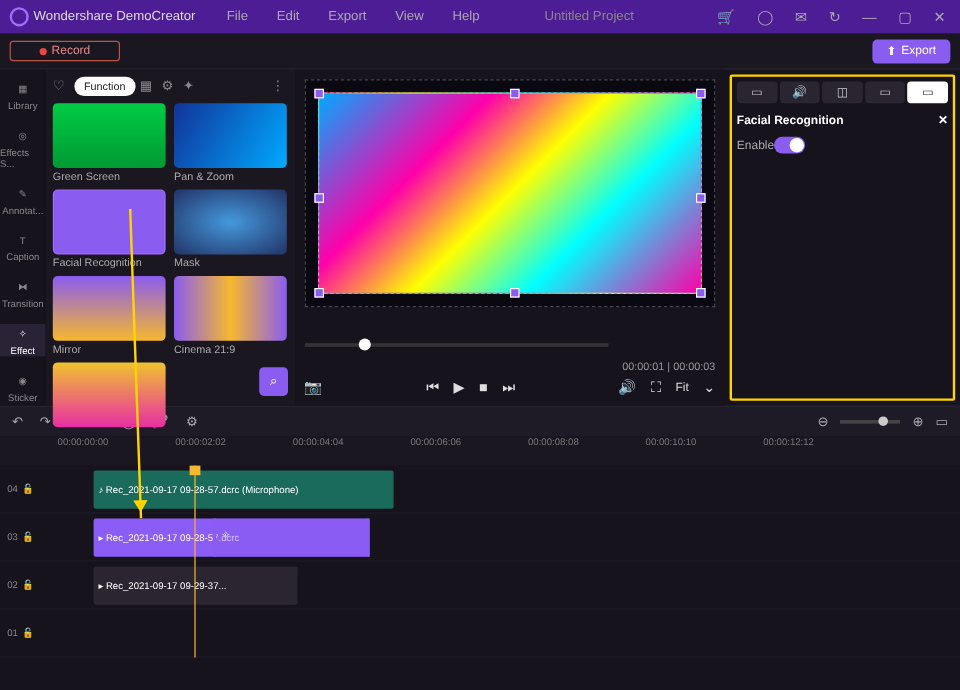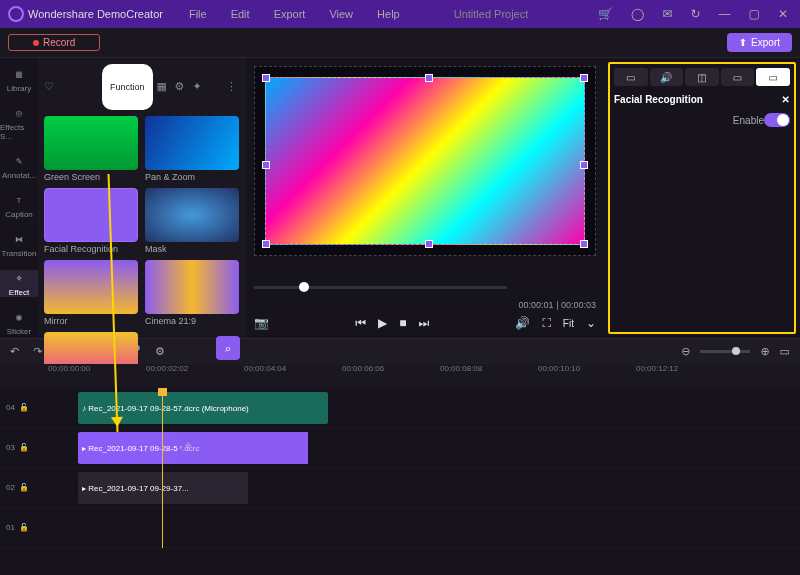--- a/index.html
+++ b/index.html
@@ -15,21 +15,21 @@
 .record-btn { border: 1px solid #b54; color: #e88; padding: 2px 24px; border-radius: 3px; font-size: 10px; display: flex; align-items: center; gap: 4px; }
 .record-dot { width: 6px; height: 6px; background: #e44; border-radius: 50%; }
 .export-btn { margin-left: auto; background: #8a5cf0; color: #fff; padding: 4px 12px; border-radius: 4px; font-size: 10px; display: flex; align-items: center; gap: 4px; }
 .main-area { display: flex; height: 280px; }
 .left-rail { width: 38px; background: #16131c; display: flex; flex-direction: column; align-items: center; padding-top: 8px; gap: 12px; }
 .rail-item { display: flex; flex-direction: column; align-items: center; gap: 2px; color: #888; font-size: 8px; cursor: pointer; width: 100%; }
 .rail-item.active { color: #fff; background: #2a2235; }
 .rail-icon { width: 16px; height: 16px; display: flex; align-items: center; justify-content: center; }
 .effects-panel { width: 208px; background: #1a1721; padding: 6px; }
 .effects-tabs { display: flex; gap: 4px; margin-bottom: 6px; align-items: center; }
-.tab-btn { padding: 18px 8px; border-radius: 10px; font-size: 9px; color: #aaa; margin-left: 40px; }
+.tab-btn { padding: 3px 8px; border-radius: 10px; font-size: 9px; color: #aaa; }
 .tab-btn.active { background: #fff; color: #222; }
 .tab-icon { width: 14px; height: 14px; color: #888; font-size: 11px; }
 .effects-grid { display: grid; grid-template-columns: 1fr 1fr; gap: 6px; }
 .effect-card { display: flex; flex-direction: column; gap: 2px; }
 .effect-thumb { width: 94px; height: 54px; border-radius: 4px; overflow: hidden; position: relative; }
 .effect-thumb.selected { border: 1px solid #a36cff; }
 .effect-label { font-size: 9px; color: #aaa; }
 .thumb-green { background: linear-gradient(#0c4,#093); }
 .thumb-pan { background: linear-gradient(120deg,#139,#0af); }
 .thumb-facial { background: #8a5cf0; }
@@ -45,21 +45,21 @@
 .playback-bar { display: flex; align-items: center; gap: 12px; margin-top: 8px; color: #ccc; }
 .progress { flex: 1; height: 3px; background: #333; position: relative; }
 .progress-thumb { position: absolute; left: 18%; top: -4px; width: 10px; height: 10px; background: #fff; border-radius: 50%; }
 .play-controls { display: flex; gap: 12px; justify-content: center; align-items: center; margin-top: 6px; color: #ddd; font-size: 12px; }
 .timecode { font-size: 9px; color: #999; margin-top: 36px; }
 .right-panel { width: 188px; background: #16131c; border: 2px solid #ffd400; border-radius: 2px; padding: 4px; margin: 4px; }
 .prop-tabs { display: flex; gap: 2px; margin-bottom: 8px; }
 .prop-tab { flex: 1; height: 18px; background: #2a2530; border-radius: 3px; display:flex; align-items:center; justify-content:center; font-size:10px; }
 .prop-tab.active { background: #fff; color: #222; }
 .prop-header { display: flex; align-items: center; justify-content: space-between; font-size: 10px; font-weight: bold; color: #fff; }
-.prop-row { display: flex; align-items: center; justify-content: flex-end; margin-top: 8px; font-size: 10px; color: #aaa; margin-left: 40px; }
+.prop-row { display: flex; align-items: center; justify-content: flex-start; margin-top: 8px; font-size: 10px; color: #aaa; }
 .toggle { width: 26px; height: 14px; background: #8a5cf0; border-radius: 7px; position: relative; }
 .toggle::after { content: ""; position: absolute; right: 1px; top: 1px; width: 12px; height: 12px; background: #fff; border-radius: 50%; }
 .timeline-toolbar { height: 26px; background: #1e1a26; display: flex; align-items: center; padding: 0 10px; gap: 14px; color: #aaa; border-top: 1px solid #2a2530; }
 .timeline-toolbar .right { margin-left: auto; display: flex; gap: 10px; align-items: center; }
 .zoom-slider { width: 50px; height: 3px; background: #444; position: relative; }
 .zoom-thumb { position: absolute; right: 10px; top: -3px; width: 8px; height: 8px; background: #ccc; border-radius: 50%; }
 .timeline { background: #16131c; height: 208px; position: relative; overflow: hidden; }
 .ruler { height: 24px; background: #1a1721; display: flex; font-size: 8px; color: #777; padding-left: 48px; }
 .ruler-tick { width: 98px; }
 .tracks { position: relative; }

